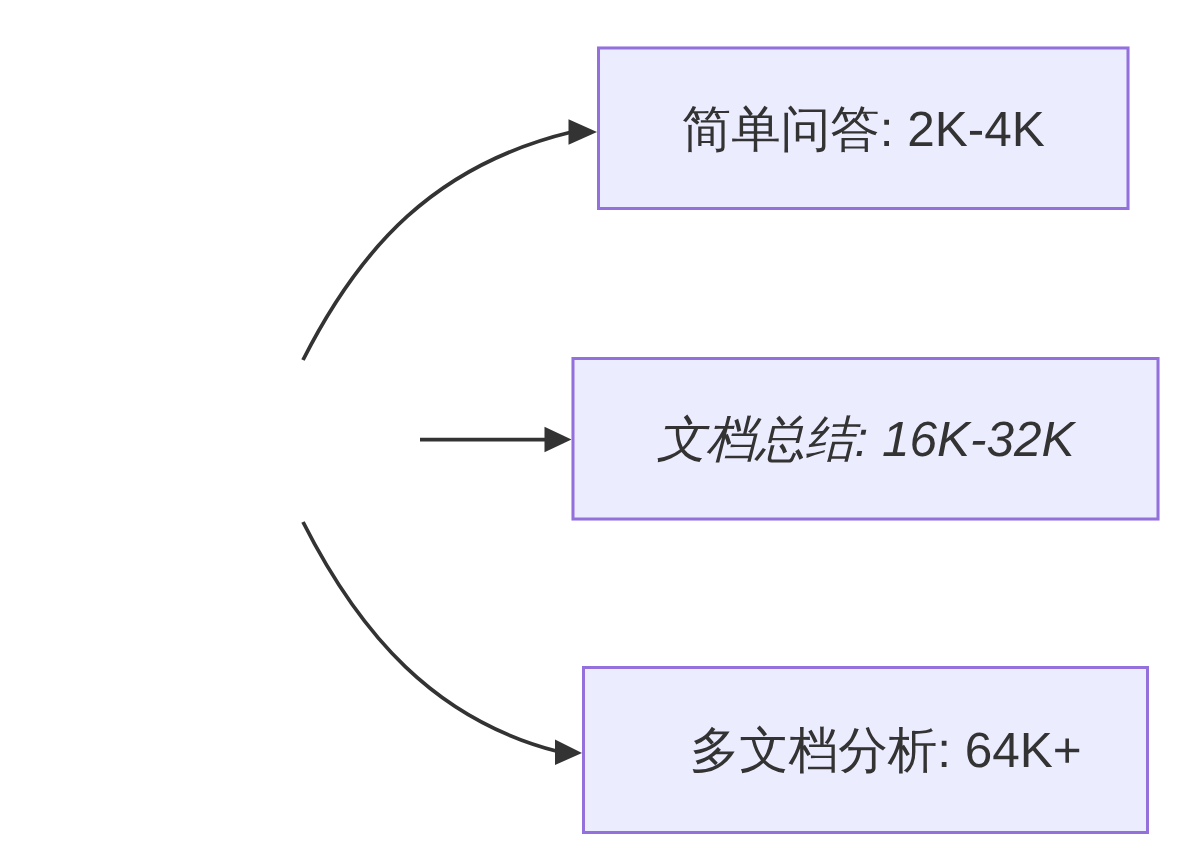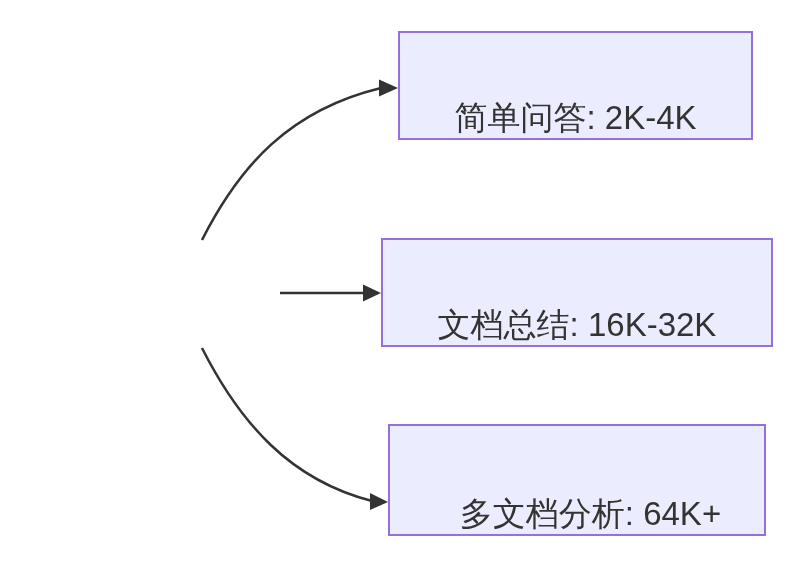--- a/index.html
+++ b/index.html
@@ -33,31 +33,31 @@
   }
   .arrowhead {
     fill: var(--edge);
     stroke: none;
   }
   .node {
     position: absolute;
     background: var(--node-fill);
     border: 2px solid var(--node-border);
     display: flex;
-    align-items: flex-end;
+    align-items: center;
     justify-content: center;
     color: var(--text);
     font-size: 33px;
     line-height: 1.2;
     white-space: nowrap;
   }
   .node-root  { left: 31px;  top: 241px; width: 249px; height: 106px; }
   .node-qa    { left: 398px; top: 31px;  width: 355px; height: 109px; }
-  .node-doc   { left: 381px; top: 238px; width: 392px; height: 109px; }
-  .node-multi { left: 388px; top: 424px; width: 378px; height: 112px; padding-left: 27px; }
+  .node-doc   { left: 381px; top: 238px; width: 392px; height: 109px; font-style: italic; }
+  .node-multi { left: 388px; top: 444px; width: 378px; height: 112px; padding-left: 27px; }
 </style>
 </head>
 <body>
 
 <div class="diagram">
 
   <svg class="edge-layer" viewBox="0 0 787 572" aria-hidden="true">
     <path class="edge" d="M 202,240 C 240,165 290,110 381,88"></path>
     <polygon class="arrowhead" points="398,88 379,79.5 379,96.5"></polygon>
 

